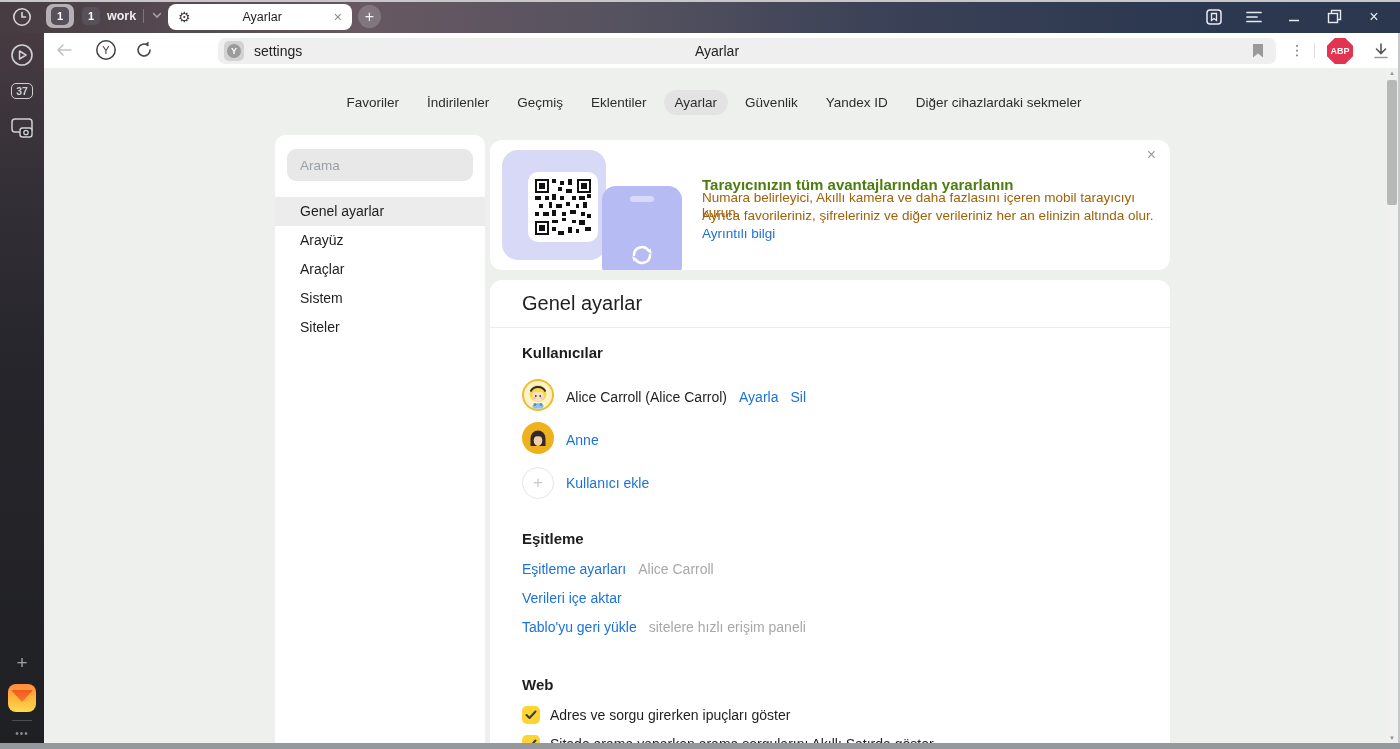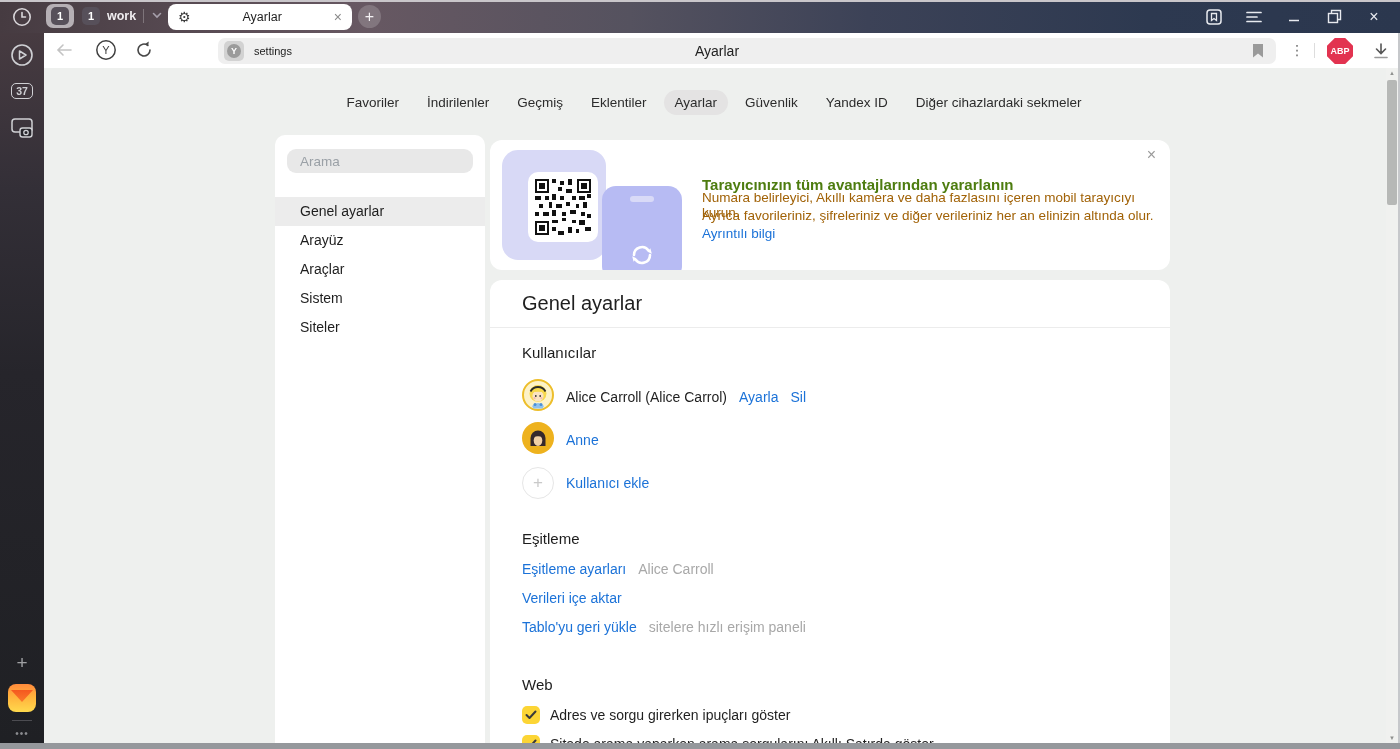--- a/index.html
+++ b/index.html
@@ -29,21 +29,21 @@
   .winctrl { position:absolute; right:6px; top:0; height:33px; display:flex; align-items:center; }
   .winctrl .wbtn { width:40px; height:33px; display:flex; align-items:center; justify-content:center; color:#e8eaef; }
   .wclose { font-size:16px; }
 
   
   .toolbar { position:absolute; left:44px; top:33px; width:1356px; height:35px; background:#fff; z-index:40; }
   .tool-ic { position:absolute; top:5px; width:24px; height:24px; display:flex; align-items:center; justify-content:center; }
   .urlbar { position:absolute; left:174px; top:5px; width:1058px; height:26px; background:#efefef; border-radius:7px; }
   .url-badge { position:absolute; left:6px; top:3px; width:20px; height:20px; background:#d2d2d2; border-radius:5px; display:flex; align-items:center; justify-content:center; }
   .url-badge .yc { width:14px; height:14px; border-radius:50%; background:#9b9b9b; color:#fff; font-size:9px; font-weight:bold; display:flex; align-items:center; justify-content:center; }
-  .url-text { position:absolute; left:36px; top:0; height:34px; line-height:26px; font-size:11px; color:#222; }
+  .url-text { position:absolute; left:36px; top:0; height:34px; line-height:26px; font-size:14px; color:#222; }
   .url-title { position:absolute; left:0; right:60px; top:0; height:26px; line-height:26px; text-align:center; font-size:14px; color:#222; }
   .url-bookmark { position:absolute; right:12px; top:6px; }
   .kebab { position:absolute; left:1246px; top:8px; width:14px; height:18px; color:#6d6d6d; font-size:14px; text-align:center; line-height:18px; }
   .tool-sep { position:absolute; left:1270px; top:10px; width:1px; height:15px; background:#ddd; }
   .abp-badge { position:absolute; left:1283px; top:5px; width:26px; height:26px; background:#e23350; color:#fff; font-weight:bold; font-size:9px; display:flex; align-items:center; justify-content:center;
     clip-path:polygon(30% 0,70% 0,100% 30%,100% 70%,70% 100%,30% 100%,0 70%,0 30%); }
   .dl-ic { position:absolute; left:1326px; top:7px; width:22px; height:22px; display:flex; align-items:center; justify-content:center; }
 
   
   .rail { position:absolute; left:0; top:33px; width:44px; height:710px; background:linear-gradient(180deg,#473b41 0%,#332f37 22%,#26252b 48%,#1f2024 100%); z-index:45; }
@@ -54,21 +54,21 @@
   .rail-sep { position:absolute; left:12px; width:20px; height:1px; background:#4c4c51; }
   .rail-dots { letter-spacing:1px; font-size:10px; color:#8b8c90; }
 
   
   .content { position:absolute; left:44px; top:68px; width:1354px; height:675px; background:#eef0ee; }
   .navtabs { position:absolute; left:0; right:14px; top:22px; display:flex; justify-content:center; gap:6px; }
   .navtab { font-size:13.5px; color:#2c2c2c; padding:5px 11px; border-radius:14px; white-space:nowrap; }
   .navtab.active { background:#e4e3e3; }
 
   .side-panel { position:absolute; left:231px; top:67px; width:210px; height:608px; background:#fff; border-radius:10px 10px 0 0; }
-  .search-box { position:absolute; left:12px; top:14px; width:186px; height:24px; background:#e8e8e8; border-radius:9px; border:none; outline:none; padding:0 13px; font-size:13.5px; color:#333; font-family:"Liberation Sans",sans-serif; }
+  .search-box { position:absolute; left:12px; top:14px; width:186px; height:32px; background:#e8e8e8; border-radius:9px; border:none; outline:none; padding:0 13px; font-size:13.5px; color:#333; font-family:"Liberation Sans",sans-serif; }
   .search-box::placeholder { color:#9aa0a6; }
   .snav { position:absolute; left:0; top:62px; width:210px; }
   .snav-item { height:29px; line-height:29px; padding-left:25px; font-size:14px; color:#1e1e1e; }
   .snav-item.active { background:#ececec; }
 
   .col { position:absolute; left:446px; width:680px; }
 
   .banner { top:72px; height:130px; background:#fff; border-radius:12px; overflow:hidden; }
   .illo-sq { position:absolute; left:12px; top:10px; width:104px; height:110px; border-radius:16px; background:#d8d9f6; }
   .qr-card { position:absolute; left:26px; top:22px; width:70px; height:70px; background:#fff; border-radius:10px; display:flex; align-items:center; justify-content:center; }
@@ -76,21 +76,21 @@
   .phone .notch { position:absolute; left:28px; top:10px; width:24px; height:6px; border-radius:3px; background:#d9daf7; }
   .phone .sync { position:absolute; left:27px; top:56px; }
   .banner-close { position:absolute; right:14px; top:6px; font-size:16px; color:#9a9a9a; }
   .banner-title { position:absolute; left:212px; top:25px; font-size:15px; font-weight:bold; color:#4d7c0f;margin-top:11px; }
   .banner-line { position:absolute; left:212px; font-size:13.5px; color:#a16207; }
   .banner-link { position:absolute; left:212px; top:86px; font-size:13.5px; color:#1b72d8; }
 
   .main-card { top:212px; height:463px; background:#fff; border-radius:12px 12px 0 0; overflow:hidden; }
   .card-heading { position:absolute; left:32px; top:12px; font-size:20px; color:#1f1f1f; }
   .card-divider { position:absolute; left:0; right:0; top:47px; height:1px; background:#ececec; }
-  .sect-title { position:absolute; left:32px; font-size:15px; font-weight:normal; color:#1d1d1d; }
+  .sect-title { position:absolute; left:32px; font-size:15px; font-weight:bold; color:#1d1d1d; }
   .row { position:absolute; left:32px; display:flex; align-items:center; }
   .user-row { height:32px; gap:12px; }
   .user-name { font-size:14px; color:#1f1f1f; }
   .blue { color:#1b72d8; font-size:14px; }
   .note { color:#a8a8a8; font-size:14px; }
   .link-row { gap:12px; }
   .add-circle { width:32px; height:32px; border-radius:50%; background:#fff; border:1.5px solid #e6e6e6; color:#c9c9c9; font-size:17px; display:flex; align-items:center; justify-content:center; }
   .cb-row { gap:10px; }
   .cbox { width:18px; height:18px; border-radius:5px; background:#fcd535; display:flex; align-items:center; justify-content:center; }
   .cb-label { font-size:14px; color:#1f1f1f; }

